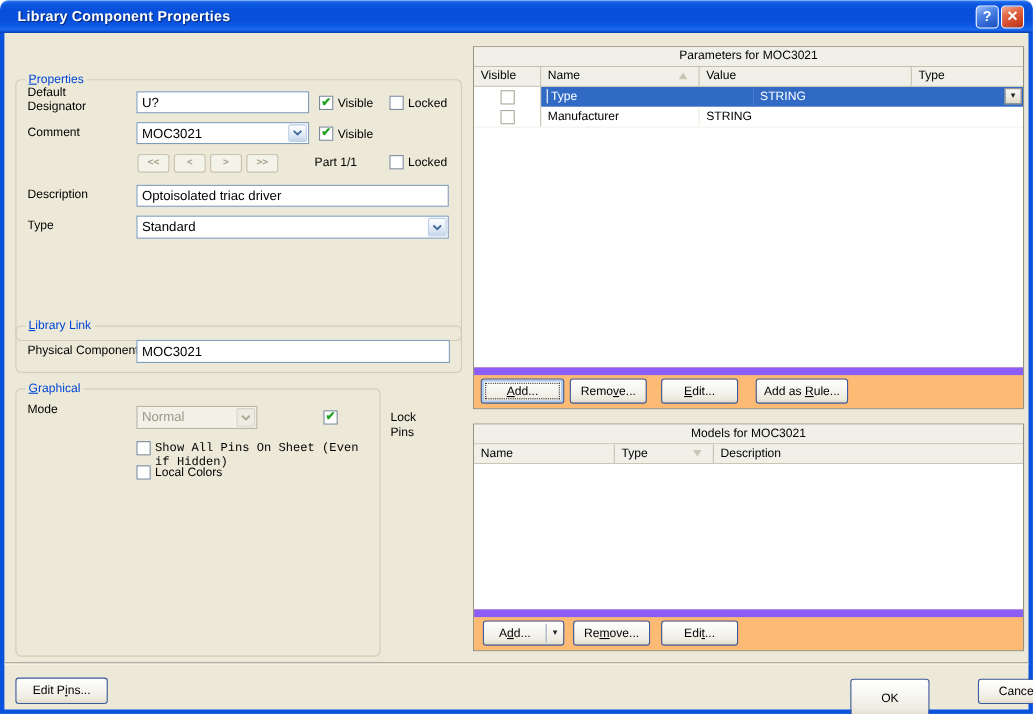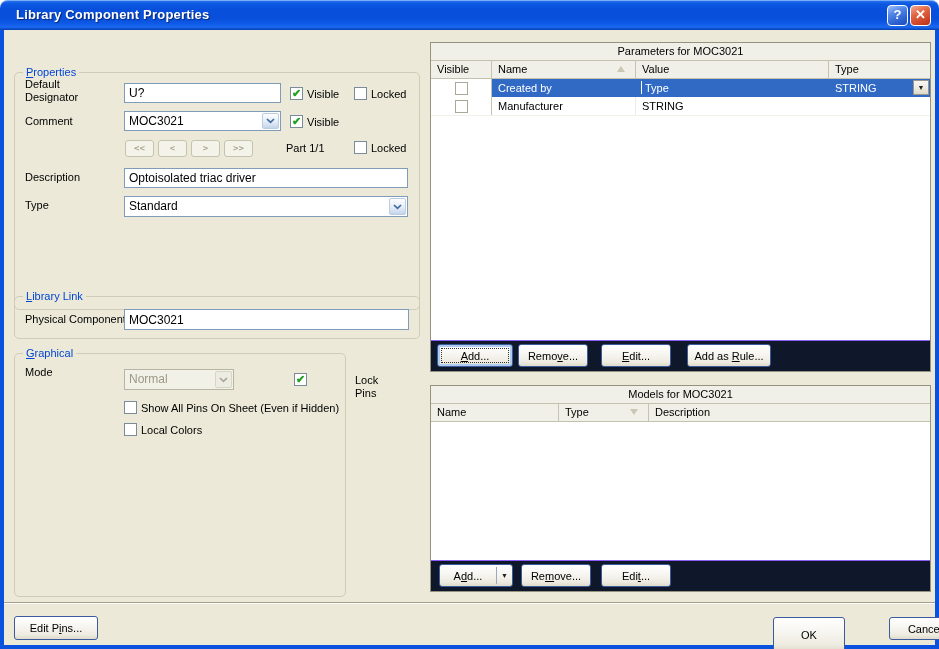--- a/index.html
+++ b/index.html
@@ -70,21 +70,21 @@
   .td.cbcell{display:flex;align-items:center;justify-content:center;padding:0;border-right:1px solid #C6C3B2;}
   .td.last{border-right:none;flex:1;}
   .trow.plain{border-bottom:1px solid #F2F1E9;}
   .trow.selected .td.sel{background:#316AC5;color:#fff;border-right-color:#316AC5;}
   .caret{position:absolute;left:5px;top:2px;width:1px;height:13px;background:#fff;}
   .td.withcaret span.val{padding-left:3px;}
   .type-dd{position:absolute;right:1px;top:1px;width:16px;height:15px;box-sizing:border-box;
     background:linear-gradient(180deg,#F8F7F3 0%,#ECEAE0 55%,#DDD9C8 100%);border:1px solid #99968A;
     display:flex;align-items:center;justify-content:center;cursor:pointer;}
   .dd-glyph{font-size:7px;color:#222;line-height:7px;}
-  .btn-strip{flex:0 0 30px;background:#0f172a;border-top:1px solid #8b5cf6;position:relative;}
+  .btn-strip{flex:0 0 30px;background:#fdba74;border-top:7px solid #8b5cf6;position:relative;}
 
   
   .btn{position:absolute;box-sizing:border-box;height:23px;border:1px solid #3C5B9C;border-radius:3px;
     background:linear-gradient(180deg,#FFFFFF 0%,#F6F5F0 45%,#EEEBE1 80%,#DFDCCC 100%);
     display:flex;align-items:center;justify-content:center;font-size:11px;color:#000;cursor:pointer;}
   .btn.focused{box-shadow:inset 0 0 0 2px #AECBF0;}
   .btn.focused::after{content:"";position:absolute;inset:3px;border:1px dotted #333;}
   .btn.split{justify-content:flex-start;padding:0;}
   .split-main{flex:1;text-align:center;}
   .split-sep{width:1px;align-self:stretch;background:#9BA8C4;margin:2px 0;}
@@ -172,40 +172,39 @@
               <path d="M1 1 L4.5 4.3 L8 1" fill="none" stroke="#ABA795" stroke-width="1.7"></path>
             </svg>
           </span>
       </div>
       <div class="checkbox" style="left:279px;top:19px;">
           <span class="mark">✔</span>
         </div>
       <span class="lbl" style="left:296px;top:20px;padding-left:44px;">Lock Pins</span>
 
       <div class="checkbox" style="left:109px;top:47px;"></div>
-      <span class="lbl" style="left:126px;top:48px;">Show All Pins On Sheet (Even if Hidden)</span>
+      <span class="lbl" style="left:126px;top:48px;font-family:Liberation Mono, monospace;">Show All Pins On Sheet (Even if Hidden)</span>
 
       <div class="checkbox" style="left:109px;top:69px;"></div>
       <span class="lbl" style="left:126px;top:70px;">Local Colors</span>
     </div>
 
     <div class="panel p-params">
       <div class="panel-title">Parameters for MOC3021</div>
       <div class="thead">
         <div class="th" style="width:61px;"><span>Visible</span></div>
         <div class="th" style="width:144px;"><span>Name</span><span class="sort-asc"></span></div>
         <div class="th" style="width:193px;"><span>Value</span></div>
         <div class="th last"><span>Type</span></div>
       </div>
       <div class="tbody">
         <div class="trow selected">
           <div class="td cbcell" style="width:61px;">
               <div class="checkbox tbl"></div>
             </div>
-          <div class="td sel" style="width:144px;">Created by</div>
           <div class="td sel withcaret" style="width:193px;"><span class="caret"></span><span class="val">Type</span></div>
           <div class="td sel last"><span>STRING</span>
             <span class="type-dd">
                 <span class="dd-glyph">▼</span>
               </span>
           </div>
         </div>
         <div class="trow plain">
           <div class="td cbcell" style="width:61px;">
               <div class="checkbox tbl"></div>

